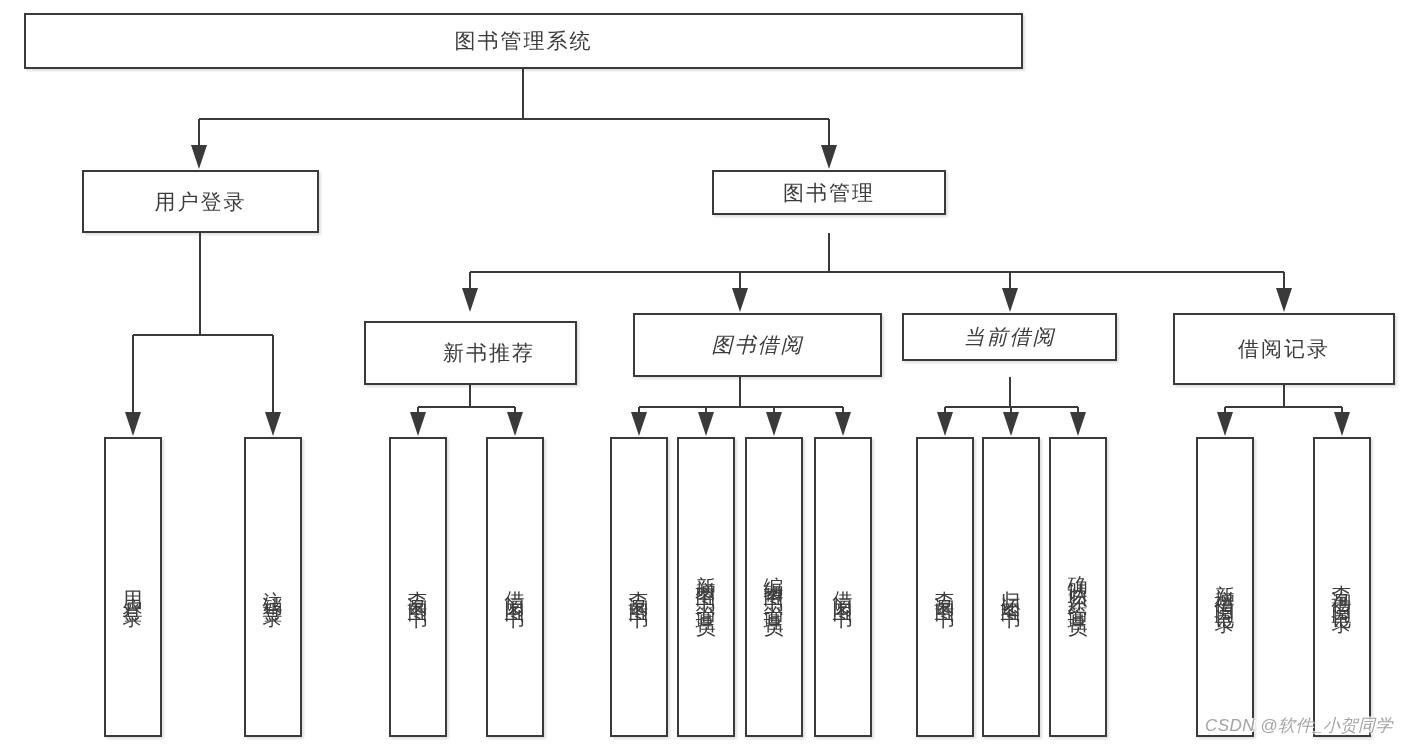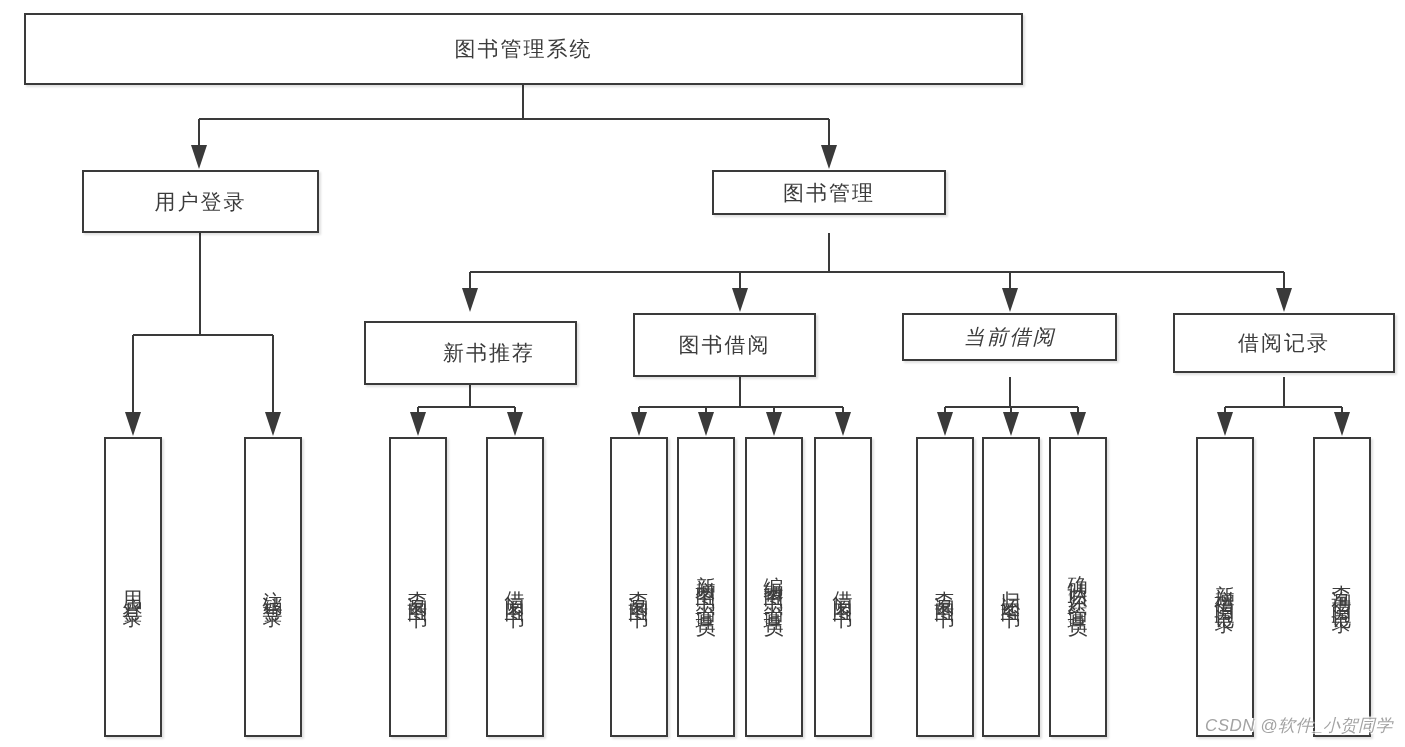--- a/index.html
+++ b/index.html
@@ -85,29 +85,29 @@
       <polygon points="766,412 782,412 774,436"></polygon>
       <polygon points="835,412 851,412 843,436"></polygon>
       <polygon points="937,412 953,412 945,436"></polygon>
       <polygon points="1003,412 1019,412 1011,436"></polygon>
       <polygon points="1070,412 1086,412 1078,436"></polygon>
       <polygon points="1217,412 1233,412 1225,436"></polygon>
       <polygon points="1334,412 1350,412 1342,436"></polygon>
     </g>
   </svg>
 
-  <div class="node h" style="left:24px; top:13px; width:999px; height:72px;">图书管理系统</div>
+  <div class="node h" style="left:24px; top:13px; width:999px; height:56px;">图书管理系统</div>
 
   <div class="node h" style="left:82px; top:170px; width:237px; height:63px;">用户登录</div>
   <div class="node h" style="left:712px; top:170px; width:234px; height:45px;">图书管理</div>
 
   <div class="node h" style="left:364px; top:321px; width:213px; height:64px;padding-left:37px;">新书推荐</div>
-  <div class="node h" style="left:633px; top:313px; width:183px; height:64px;">图书借阅</div>
+  <div class="node h" style="left:633px; top:313px; width:249px; height:64px;font-style:italic;">图书借阅</div>
   <div class="node h" style="left:902px; top:313px; width:215px; height:48px;font-style:italic;">当前借阅</div>
-  <div class="node h" style="left:1173px; top:313px; width:222px; height:60px;">借阅记录</div>
+  <div class="node h" style="left:1173px; top:313px; width:222px; height:72px;">借阅记录</div>
 
   <div class="node v" style="left:104px; top:437px; width:58px; height:300px;">用户登录</div>
   <div class="node v" style="left:244px; top:437px; width:58px; height:300px;">注销登录</div>
 
   <div class="node v" style="left:389px; top:437px; width:58px; height:300px;">查询图书</div>
   <div class="node v" style="left:486px; top:437px; width:58px; height:300px;">借阅图书</div>
 
   <div class="node v" style="left:610px; top:437px; width:58px; height:300px;">查询图书</div>
   <div class="node v" style="left:677px; top:437px; width:58px; height:300px;">新增图书（管理员）</div>
   <div class="node v" style="left:745px; top:437px; width:58px; height:300px;">编辑图书（管理员）</div>

